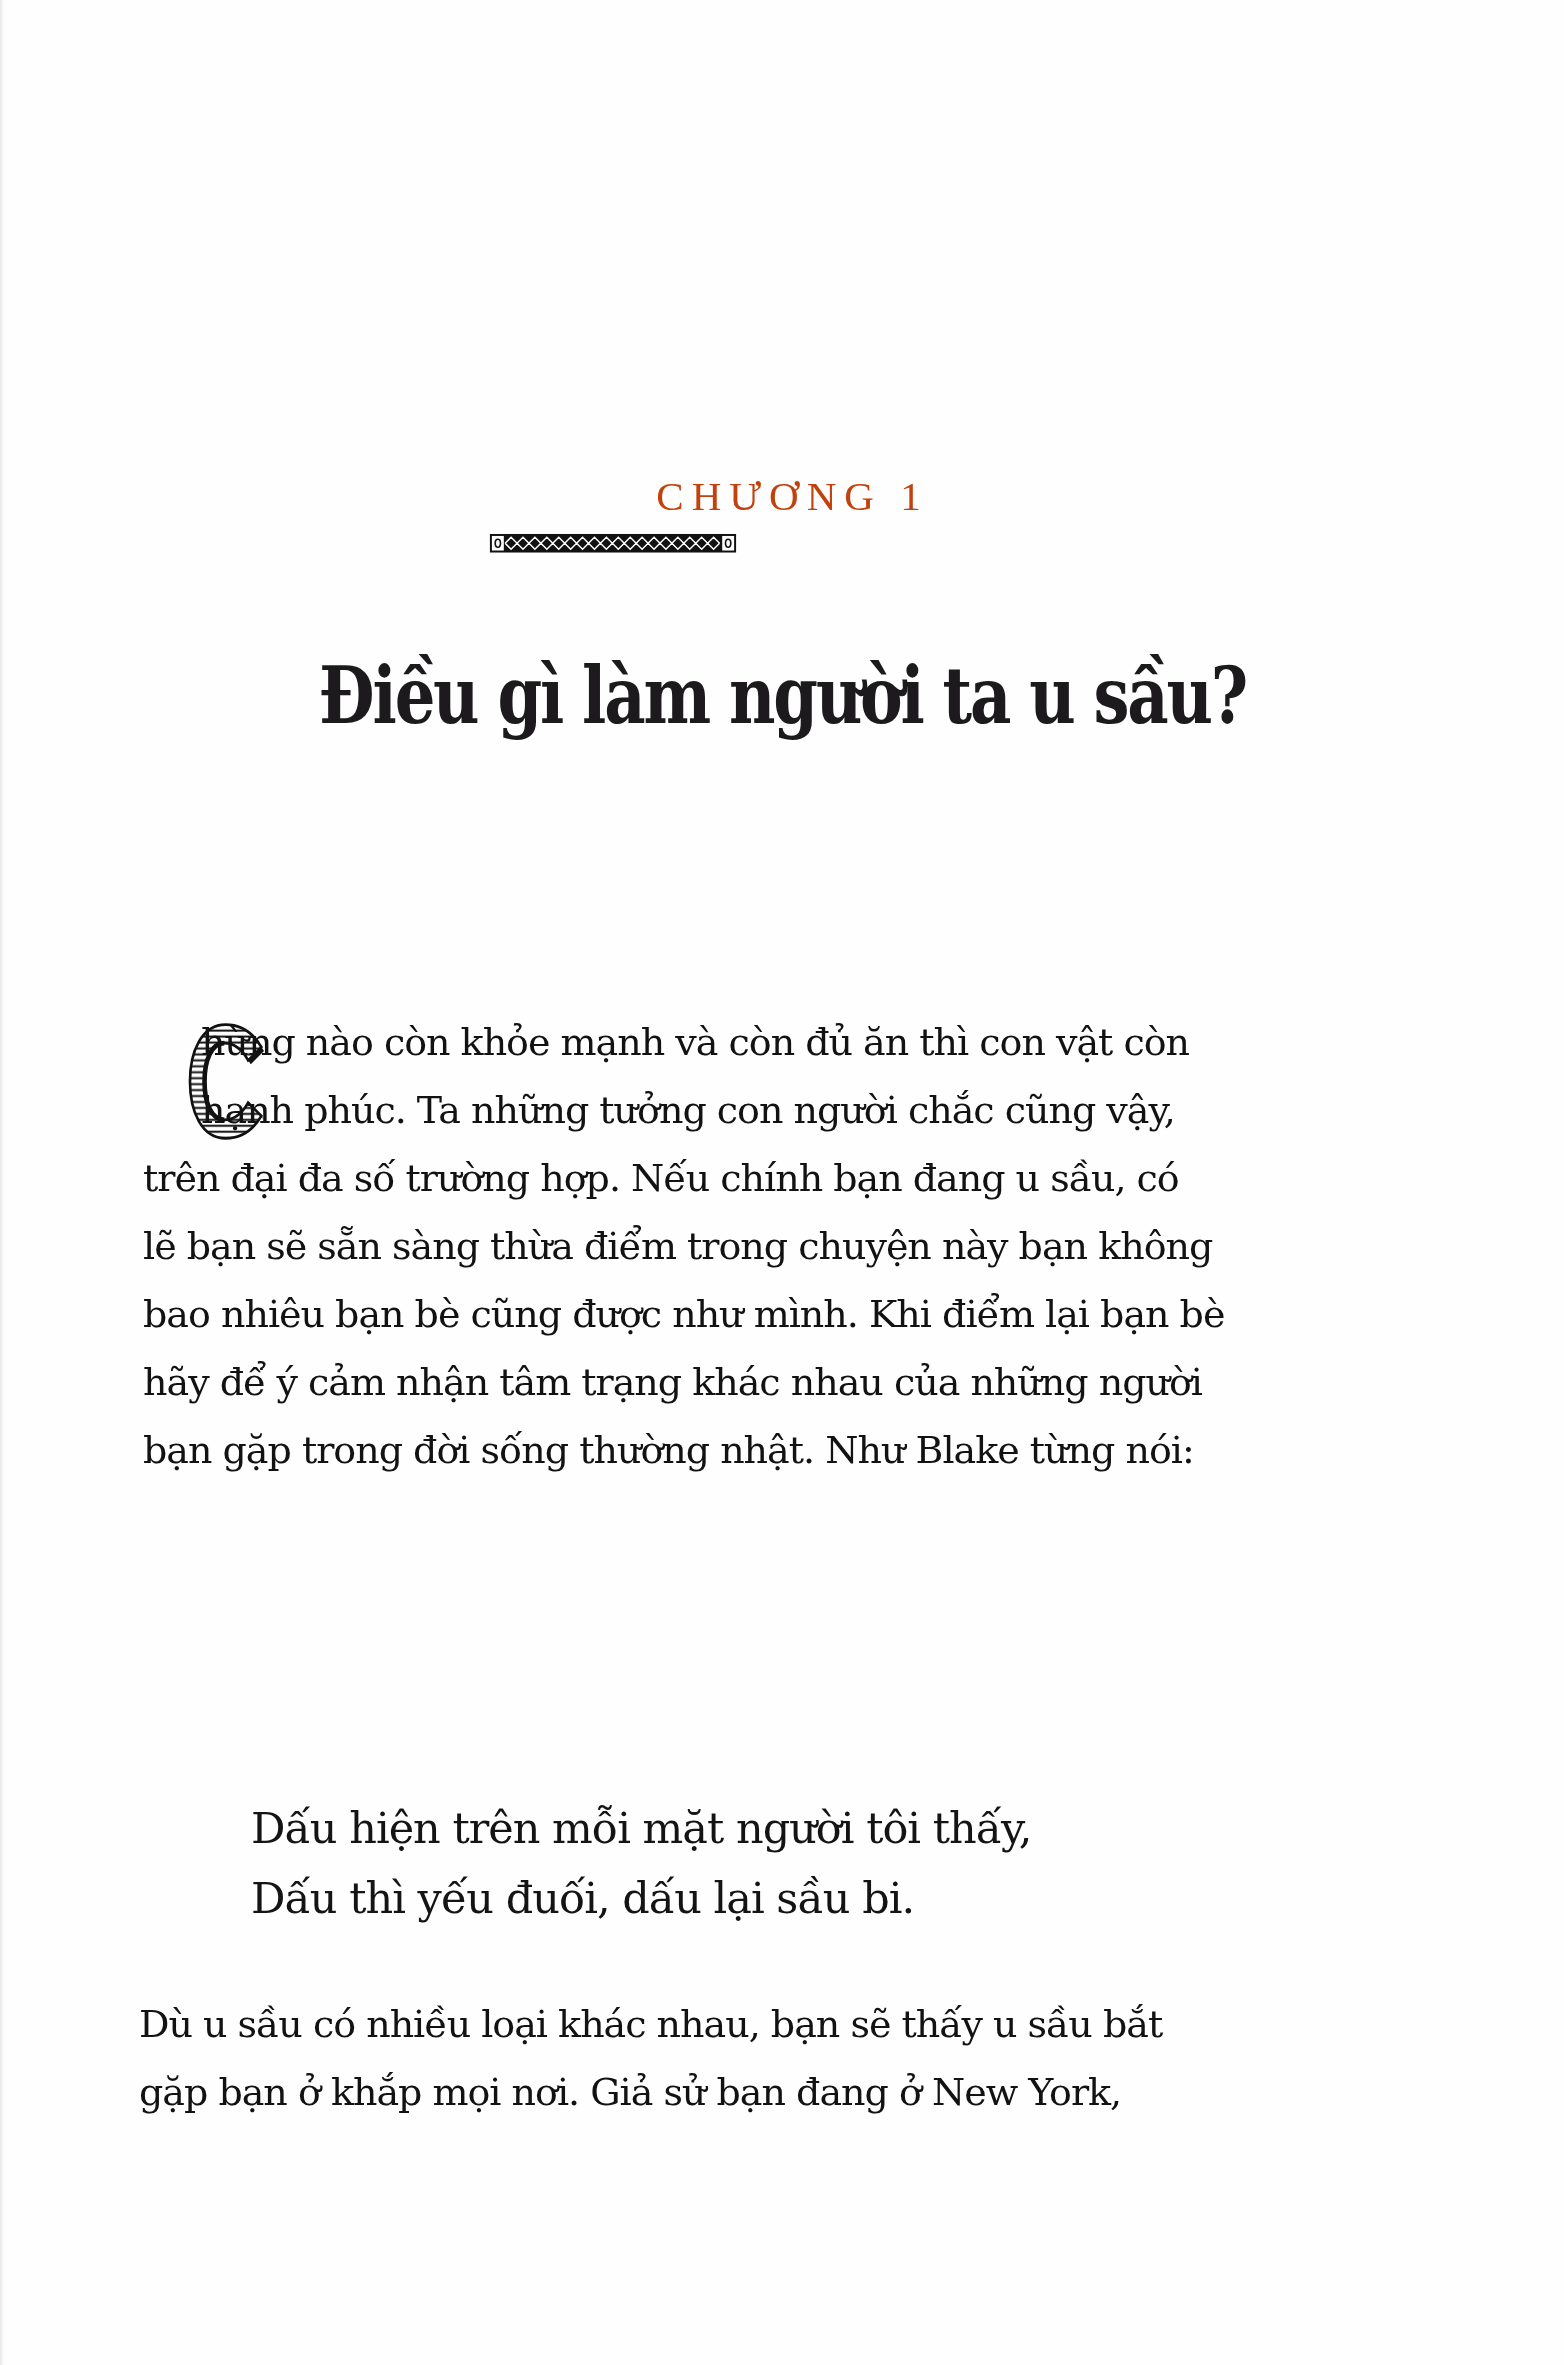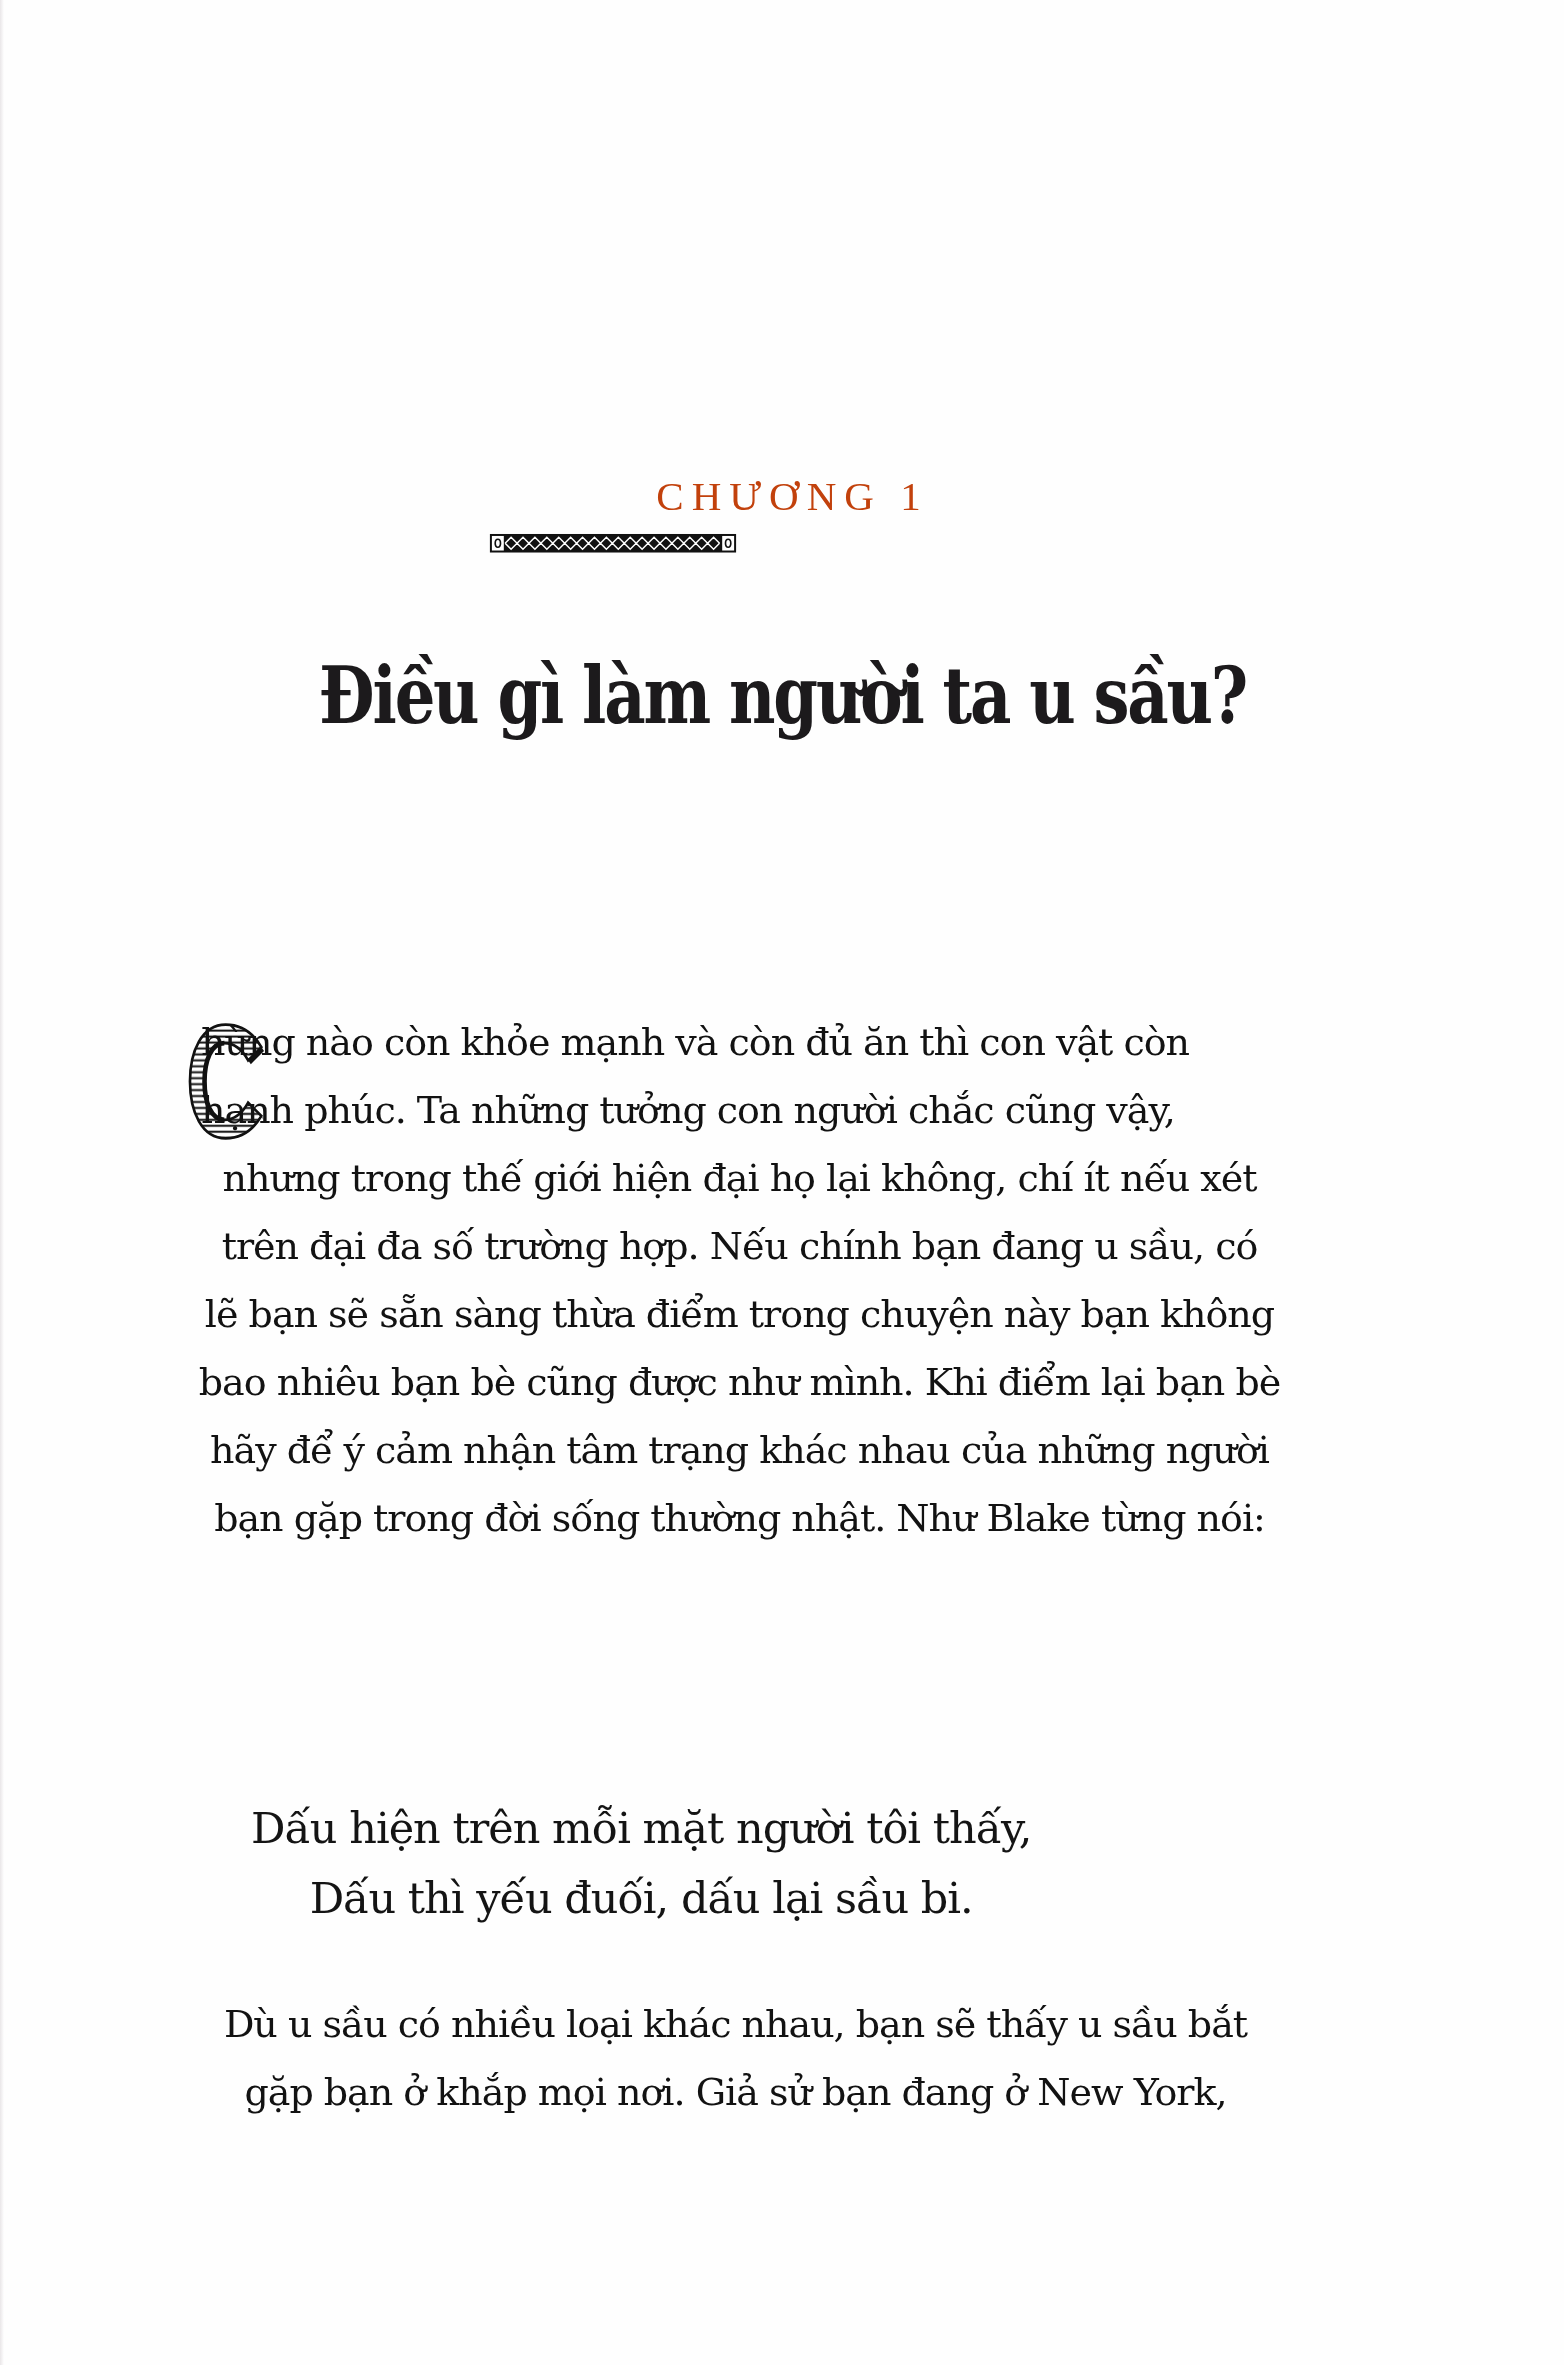--- a/index.html
+++ b/index.html
@@ -20,21 +20,21 @@
     position: absolute; top: 653px; left: 0; width: 100%; text-align: center;
     font-family: "DejaVu Serif", serif; font-weight: 700; font-size: 78px;
     color: #1c1a1c; letter-spacing: -2.7px; transform: scaleX(0.82); transform-origin: center;
     line-height: 1.1;
   }
   .body-text {
     position: absolute; left: 143px; width: 1193px;
     font-family: "DejaVu Serif", serif; font-size: 38px; line-height: 68px;
     color: #121212; letter-spacing: -1px;
   }
-  .line { display: block; white-space: nowrap; text-align: center; }
+  .line { display: block; white-space: nowrap; }
   .p1 { top: 1008px; }
   .indent1 { padding-left: 60px; }
   .dropcap {
     position: absolute; left: 187px; top: 1022px; width: 80px; height: 119px;
   }
   .verse { position: absolute; left: 251px; top: 1793px; font-family: "DejaVu Serif", serif;
     font-size: 43px; line-height: 70px; letter-spacing: -1px; color: #141414; }
   .p2 { top: 1990px; }
   .justify { display: flex; justify-content: space-between; }
 </style>
@@ -68,21 +68,20 @@
   </defs>
   <path d="M112 38 L92 58 C82 40 70 32 56 32 C36 32 26 58 26 90 C26 122 36 148 56 148 C70 148 82 140 92 122 L112 142 C98 166 80 176 58 176 C22 176 4 136 4 90 C4 44 22 4 58 4 C80 4 98 14 112 38 Z" fill="url(#hatch)" stroke="#111" stroke-width="4"></path>
   <path d="M56 32 C36 32 26 58 26 90 C26 122 36 148 56 148" fill="none" stroke="#111" stroke-width="7"></path>
   <path d="M92 58 L112 38 L116 44 L96 64 Z" fill="#111"></path>
   <path d="M92 122 L112 142 L116 148 L96 128 Z" fill="#111"></path>
 </svg>
 
 <div class="body-text p1">
   <span class="line justify indent1" style="padding-left:58px">hừng nào còn khỏe mạnh và còn đủ ăn thì con vật còn</span>
   <span class="line justify indent1" style="padding-left:58px">hạnh phúc. Ta những tưởng con người chắc cũng vậy,</span>
-  <span class="line">nhưng trong thế giới hiện đại họ lại không, chí ít nếu xét</span>
   <span class="line">trên đại đa số trường hợp. Nếu chính bạn đang u sầu, có</span>
   <span class="line">lẽ bạn sẽ sẵn sàng thừa điểm trong chuyện này bạn không</span>
   <span class="line">bao nhiêu bạn bè cũng được như mình. Khi điểm lại bạn bè</span>
   <span class="line">hãy để ý cảm nhận tâm trạng khác nhau của những người</span>
   <span class="line">bạn gặp trong đời sống thường nhật. Như Blake từng nói:</span>
 </div>
 
 <div class="verse">
   <span class="line">Dấu hiện trên mỗi mặt người tôi thấy,</span>
   <span class="line">Dấu thì yếu đuối, dấu lại sầu bi.</span>

